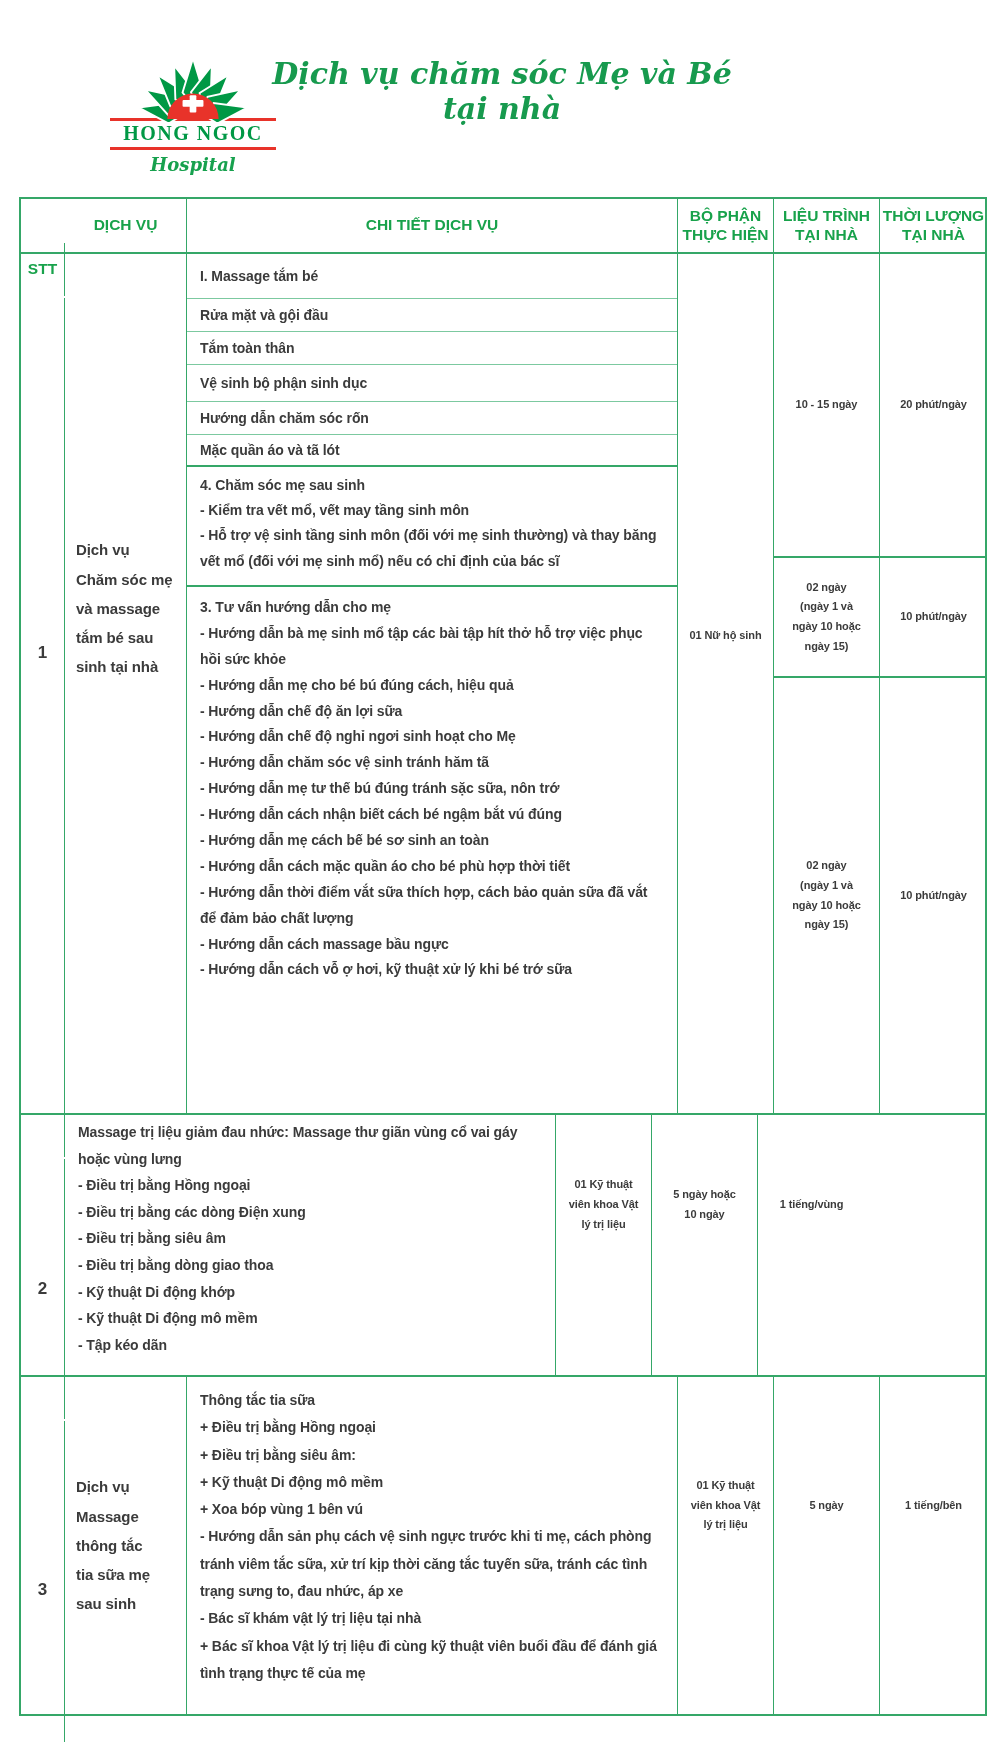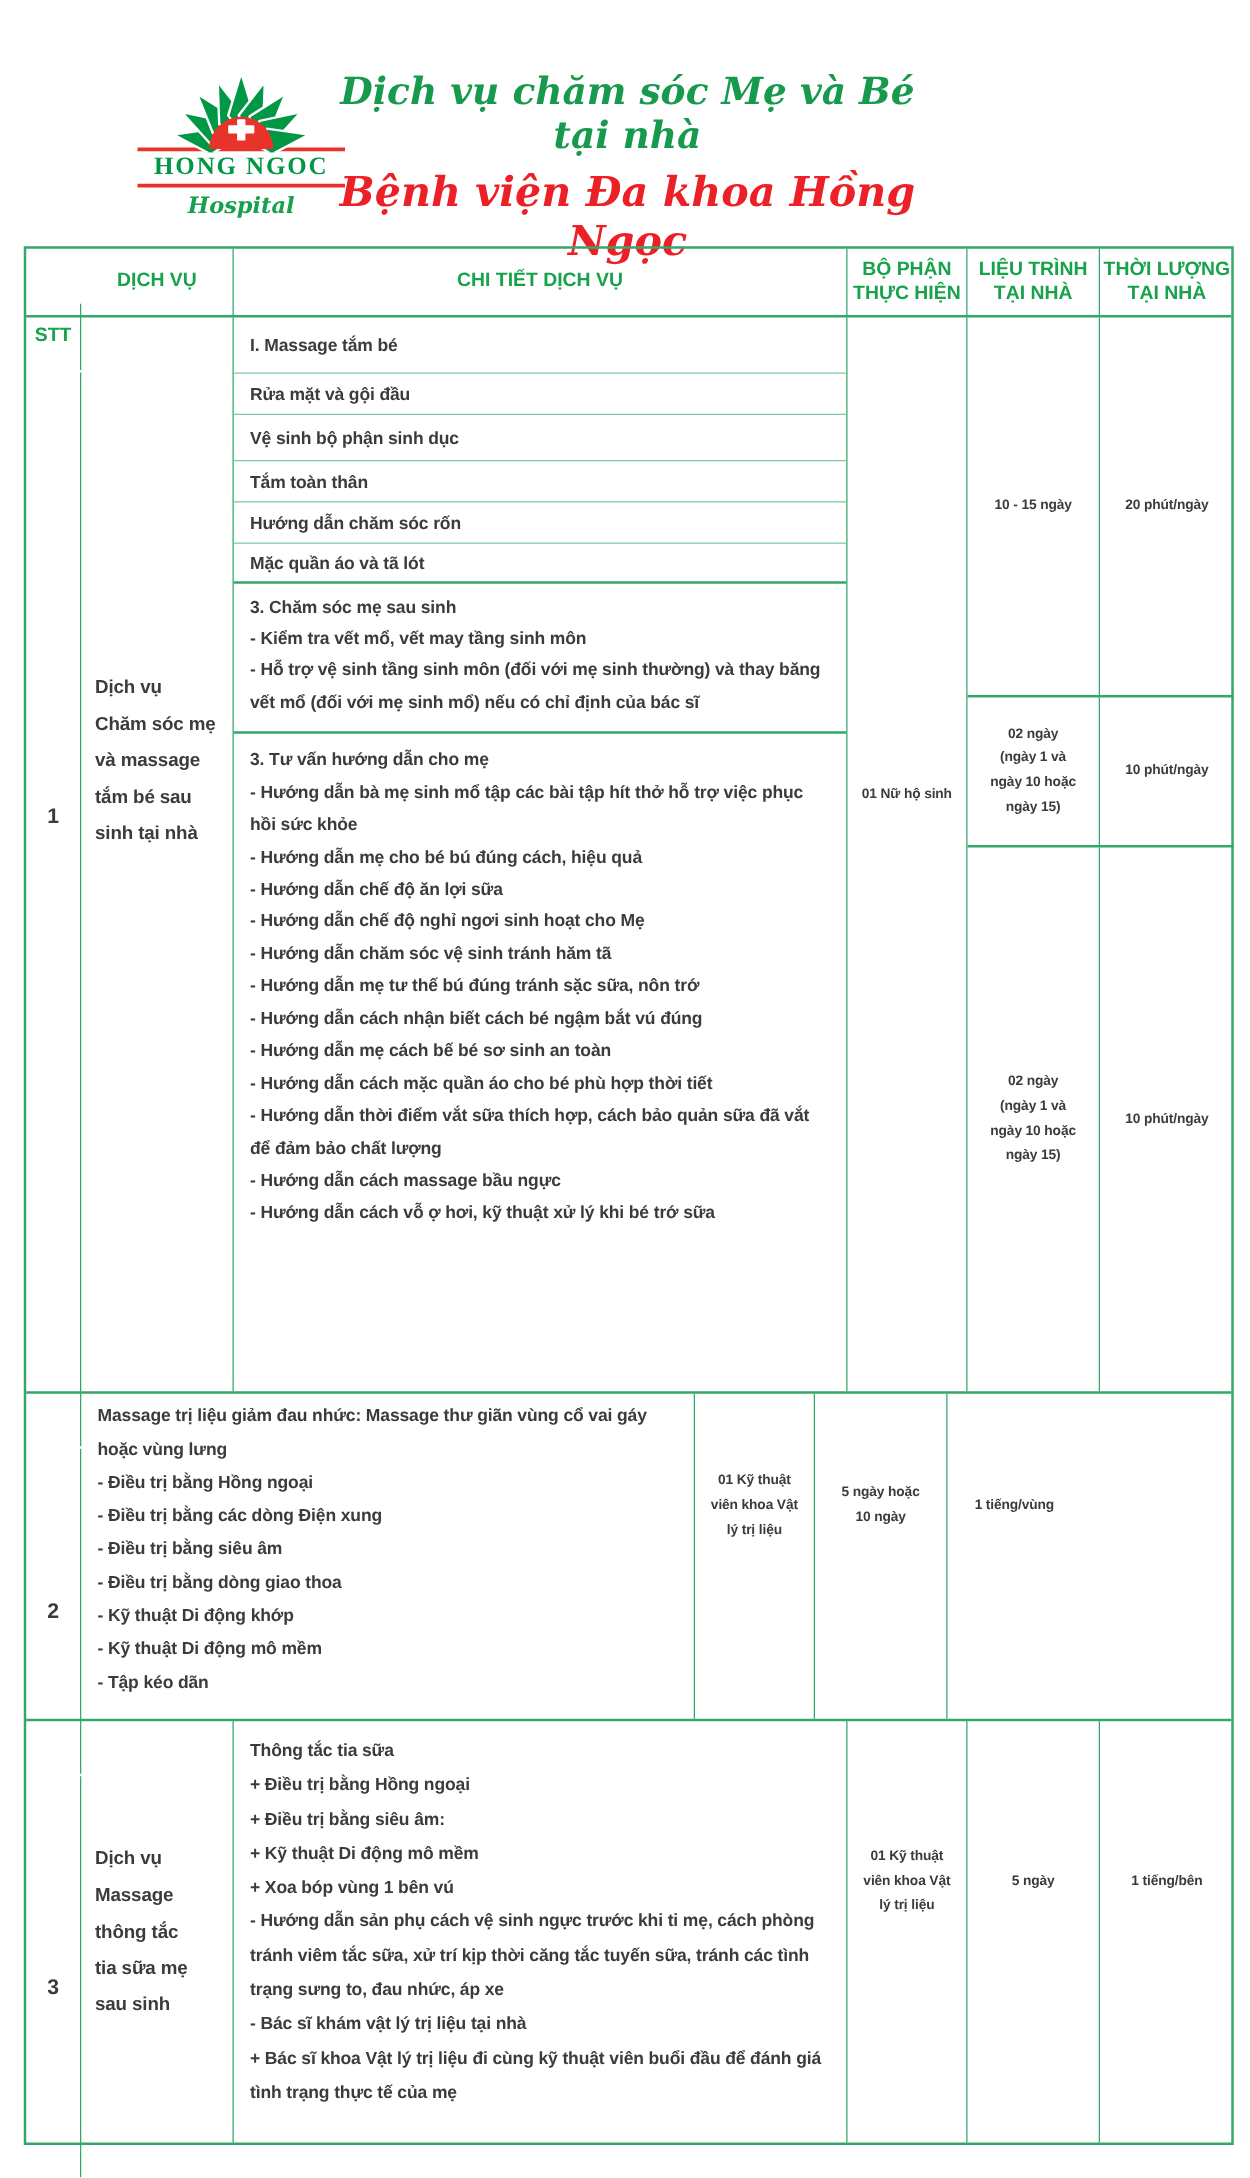--- a/index.html
+++ b/index.html
@@ -104,21 +104,20 @@
         <rect x="76.5" y="53" width="7" height="18" rx="1"></rect>
         <rect x="69" y="58" width="22" height="7" rx="1"></rect>
       </g>
     </svg>
     <div class="logo-name">HONG NGOC</div>
     <div class="logo-sub">Hospital</div>
   </div>
 
   <div class="titles">
     <div class="title-green">Dịch vụ chăm sóc Mẹ và Bé tại nhà</div>
-    <div class="title-red">Bệnh viện Đa khoa Hồng Ngọc</div>
   </div>
 
   <div class="svc-table">
 
     <div class="trow thead">
       <div class="c c-stt th">STT</div>
       <div class="c c-dv th">DỊCH VỤ</div>
       <div class="c c-ct th">CHI TIẾT DỊCH VỤ</div>
       <div class="c c-bp th">BỘ PHẬN
 THỰC HIỆN</div>
@@ -133,25 +132,25 @@
     <div class="trow rowa">
       <div class="c c-stt cell-stt up150">1</div>
       <div class="c c-dv cell-dv up150">Dịch vụ
 Chăm sóc mẹ
 và massage
 tắm bé sau
 sinh tại nhà</div>
       <div class="c c-ct stack">
         <div class="sub s36 mini">I. Massage tắm bé</div>
         <div class="sub s33 mini">Rửa mặt và gội đầu</div>
+        <div class="sub s33 mini">Tắm toàn thân</div>
         <div class="sub s37 mini">Vệ sinh bộ phận sinh dục</div>
-        <div class="sub s33 mini">Tắm toàn thân</div>
         <div class="sub s33 mini">Hướng dẫn chăm sóc rốn</div>
         <div class="sub s32 mini">Mặc quần áo và tã lót</div>
-        <div class="secB para">3. Chăm sóc mẹ sau sinh
+        <div class="secB para">4. Chăm sóc mẹ sau sinh
 - Kiểm tra vết mổ, vết may tầng sinh môn
 - Hỗ trợ vệ sinh tầng sinh môn (đối với mẹ sinh thường) và thay băng vết mổ (đối với mẹ sinh mổ) nếu có chỉ định của bác sĩ</div>
         <div class="secC para">3. Tư vấn hướng dẫn cho mẹ
 - Hướng dẫn bà mẹ sinh mổ tập các bài tập hít thở hỗ trợ việc phục hồi sức khỏe
 - Hướng dẫn mẹ cho bé bú đúng cách, hiệu quả
 - Hướng dẫn chế độ ăn lợi sữa
 - Hướng dẫn chế độ nghỉ ngơi sinh hoạt cho Mẹ
 - Hướng dẫn chăm sóc vệ sinh tránh hăm tã
 - Hướng dẫn mẹ tư thế bú đúng tránh sặc sữa, nôn trớ
 - Hướng dẫn cách nhận biết cách bé ngậm bắt vú đúng

